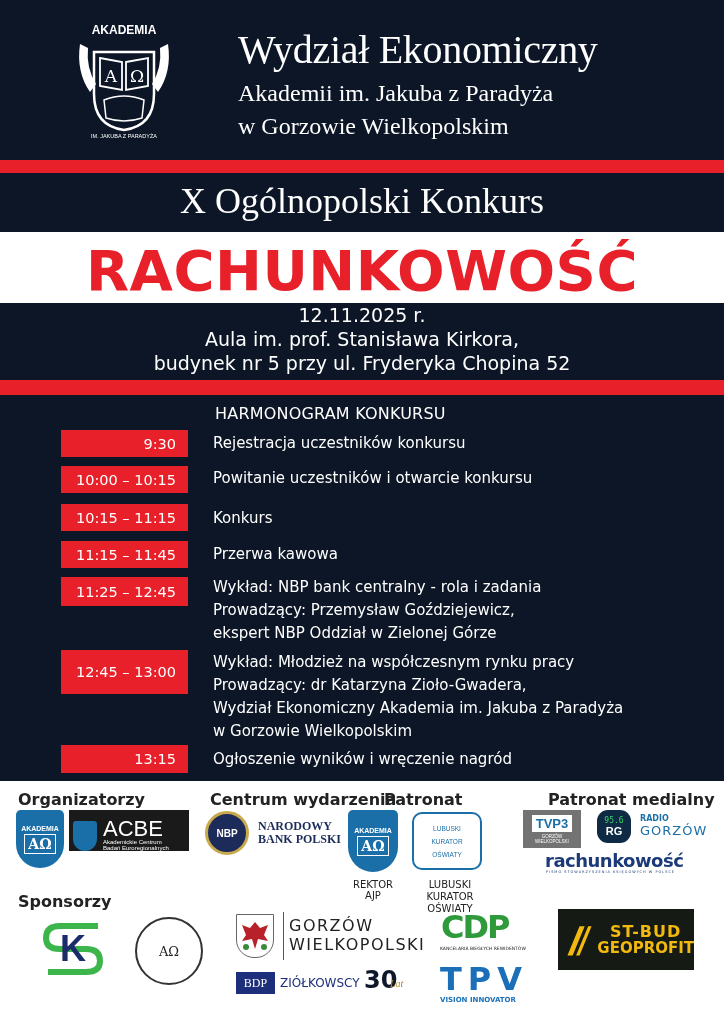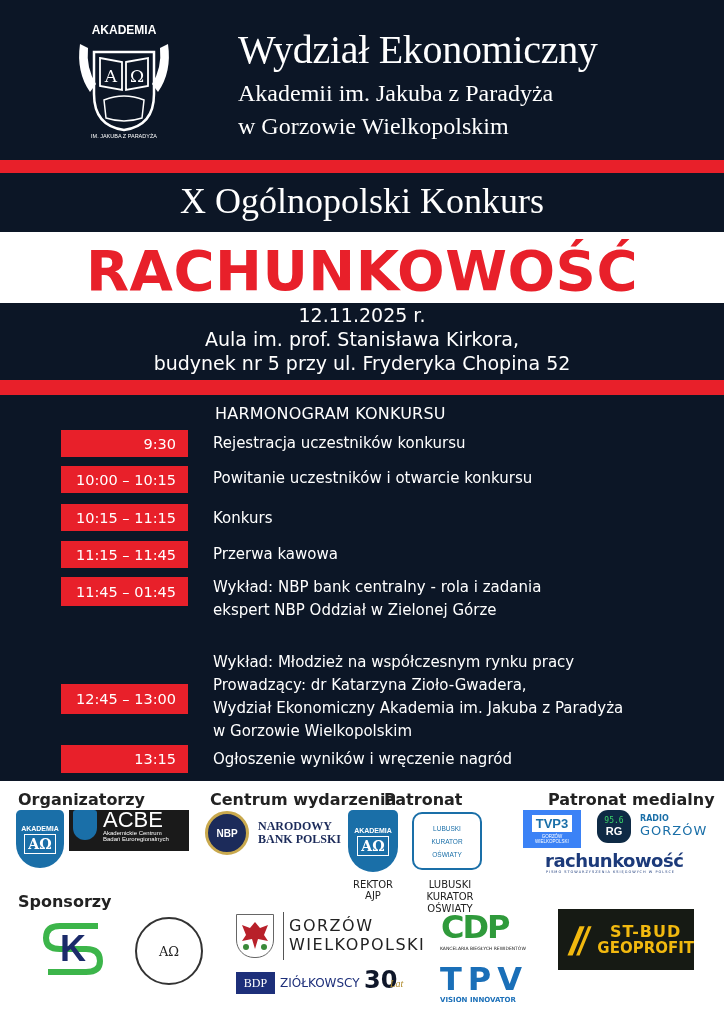--- a/index.html
+++ b/index.html
@@ -92,45 +92,46 @@
 <div class="time-box sans" style="top:504px;height:27px">10:15 – 11:15</div>
 <div class="desc sans" style="top:507px">
     <div>Konkurs</div>
   </div>
 
 <div class="time-box sans" style="top:541px;height:27px">11:15 – 11:45</div>
 <div class="desc sans" style="top:543px">
     <div>Przerwa kawowa</div>
   </div>
 
-<div class="time-box sans" style="top:577px;height:29px">11:45 – 01:45</div>
+<div class="time-box sans" style="top:577px;height:29px">11:25 – 12:45</div>
 <div class="desc sans" style="top:576px">
   <div>Wykład: NBP bank centralny - rola i zadania</div>
+  <div>Prowadzący: Przemysław Goździejewicz,</div>
   <div>ekspert NBP Oddział w Zielonej Górze</div>
 </div>
 
-<div class="time-box sans" style="top:684px;height:30px">12:45 – 13:00</div>
+<div class="time-box sans" style="top:650px;height:44px">12:45 – 13:00</div>
 <div class="desc sans" style="top:651px">
   <div>Wykład: Młodzież na współczesnym rynku pracy</div>
   <div>Prowadzący: dr Katarzyna Zioło-Gwadera,</div>
   <div>Wydział Ekonomiczny Akademia im. Jakuba z Paradyża</div>
   <div>w Gorzowie Wielkopolskim</div>
 </div>
 
 <div class="time-box sans" style="top:745px;height:28px">13:15</div>
 <div class="desc sans" style="top:748px">
     <div>Ogłoszenie wyników i wręczenie nagród</div>
   </div>
 
 <div class="sec-label sans" style="left:18px;top:790px">Organizatorzy</div>
 <div class="shield" style="left:16px;top:810px;width:48px;height:58px">
   <span>AKADEMIA</span>
     <span class="ao">AΩ</span>
 </div>
-<div class="abs" style="left:69px;top:810px;width:120px;height:41px;background:#1a1a1a;display:flex;align-items:flex-start">
+<div class="abs" style="left:69px;top:810px;width:120px;height:41px;background:#1a1a1a;display:flex;align-items:flex-end">
   <div style="width:24px;height:30px;margin-left:4px;background:#1a6fa8;border-radius:3px 3px 12px 12px"></div>
   <div style="margin-left:6px;color:#fff">
     <div style="font-size:22px;line-height:20px">ACBE</div>
     <div style="font-size:6px">Akademickie Centrum</div>
     <div style="font-size:6px">Badań Euroregionalnych</div>
   </div>
 </div>
 
 <div class="sec-label sans" style="left:210px;top:790px">Centrum wydarzenia</div>
 <div class="abs" style="left:205px;top:811px;width:44px;height:44px;border-radius:50%;background:#1c2b5a;border:3px solid #c9a94e;display:flex;align-items:center;justify-content:center;color:#fff;font-size:10px;font-weight:bold">NBP</div>
@@ -149,21 +150,21 @@
   <div>LUBUSKI</div>
   <div>KURATOR</div>
   <div>OŚWIATY</div>
 </div>
 <div class="small-cap sans" style="left:404px;top:879px;width:92px;line-height:12px">
   <div>LUBUSKI KURATOR</div>
   <div>OŚWIATY</div>
 </div>
 
 <div class="sec-label sans" style="left:548px;top:790px">Patronat medialny</div>
-<div class="abs" style="left:523px;top:810px;width:58px;height:38px;background:#3b82f6;display:flex;flex-direction:column;align-items:center;justify-content:center;color:#fff">
+<div class="abs" style="left:523px;top:810px;width:58px;height:38px;background:#737373;display:flex;flex-direction:column;align-items:center;justify-content:center;color:#fff">
   <div style="font-size:13px;font-weight:bold;border:1px solid #fff;padding:0 3px;background:#fff;color:#1a6fa8">TVP3</div>
   <div style="font-size:4.5px;margin-top:2px">GORZÓW</div>
   <div style="font-size:4.5px">WIELKOPOLSKI</div>
 </div>
 <div class="abs" style="left:597px;top:810px;width:34px;height:33px;background:#0e2a45;border-radius:11px;display:flex;flex-direction:column;align-items:center;justify-content:center">
   <div style="font-size:8px;color:#3bd46a;font-family:'DejaVu Sans Mono',monospace">95.6</div>
   <div style="font-size:11px;color:#fff;font-weight:bold">RG</div>
 </div>
 <div class="abs sans" style="left:640px;top:814px;color:#1a6fa8">
   <div style="font-size:8px;font-weight:bold">RADIO</div>

